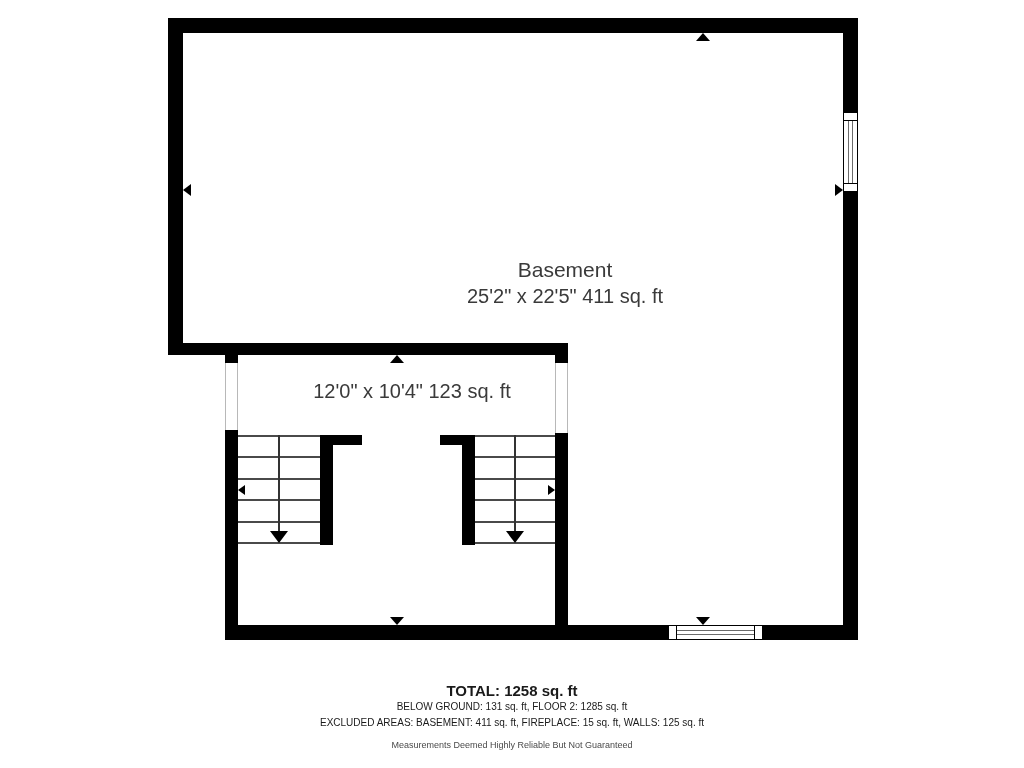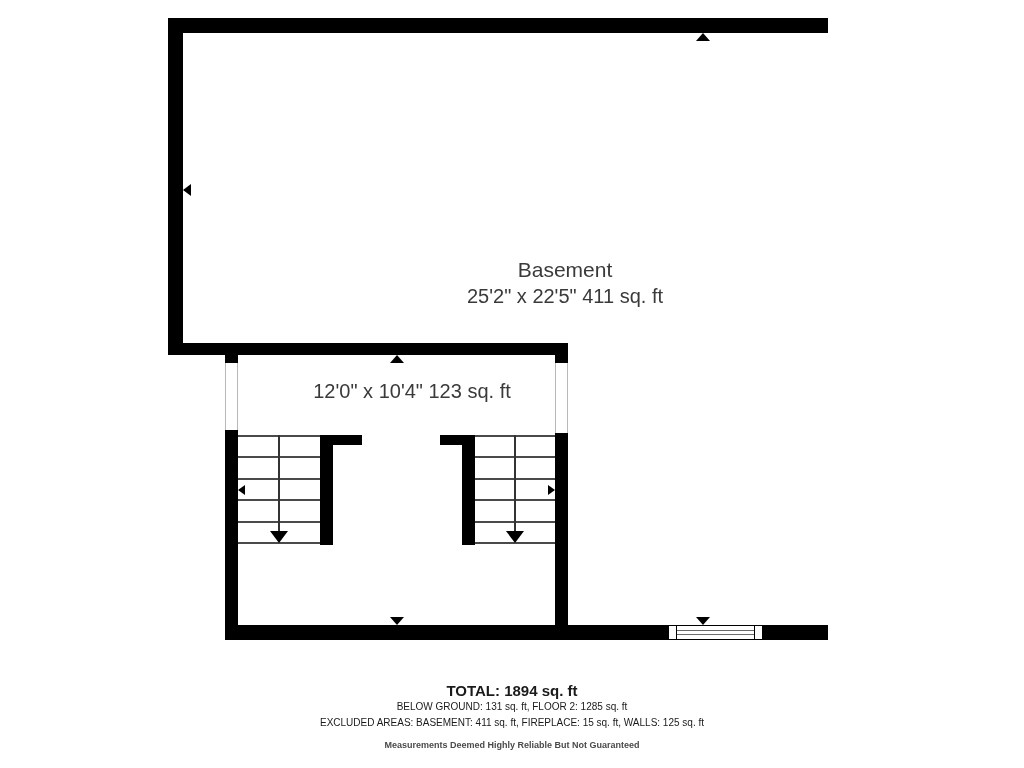--- a/index.html
+++ b/index.html
@@ -1,18 +1,19 @@
 <!DOCTYPE html>
 <html><head>
 <meta charset="utf-8">
 <style>
   html,body{margin:0;padding:0;background:#fff;}
   #canvas{
     position:relative;width:828px;height:768px;background:#fff;overflow:hidden;
     font-family:"Liberation Sans", sans-serif;
+    padding-left:48px;
   }
   .wall{position:absolute;background:#000;}
   
   .window{position:absolute;background:#fff;border:1px solid #000;box-sizing:border-box;}
   .window .cap{position:absolute;background:#000;}
   .window .pane{position:absolute;background:#6b6b6b;}
   
   .opening{position:absolute;background:#fff;border-left:1px solid #b8b8b8;border-right:1px solid #b8b8b8;box-sizing:border-box;}
   
   .stairs{position:absolute;}
@@ -28,21 +29,21 @@
   .arr-left-sm{border-top:5px solid transparent;border-bottom:5px solid transparent;border-right:7px solid #000;}
   .arr-right-sm{border-top:5px solid transparent;border-bottom:5px solid transparent;border-left:7px solid #000;}
   
   .room-label{position:absolute;transform:translateX(-50%);text-align:center;color:#3a3a3a;white-space:nowrap;}
   .room-label .rname{font-size:21px;line-height:27px;}
   .room-label .rdims{font-size:20px;line-height:27px;}
   
   #footer{position:absolute;left:0;top:683px;width:1024px;text-align:center;color:#1a1a1a;}
   #footer .f-total{font-size:15px;font-weight:bold;line-height:16px;}
   #footer .f-line{font-size:10px;line-height:16px;}
-  #footer .f-disclaimer{font-size:9px;line-height:11px;margin-top:9px;color:#4a4a4a;font-weight:bold;}
+  #footer .f-disclaimer{font-size:9px;line-height:11px;margin-top:9px;color:#4a4a4a;}
 </style>
 </head>
 <body>
 
 <div id="canvas">
 
   <div class="wall" style="left:168px;top:18px;width:690px;height:15px;"></div>
   <div class="wall" style="left:168px;top:18px;width:15px;height:337px;"></div>
   <div class="wall" style="left:843px;top:18px;width:15px;height:622px;"></div>
   <div class="wall" style="left:225px;top:625px;width:633px;height:15px;"></div>
@@ -108,19 +109,19 @@
 
   <div class="room-label" style="left:565px;top:256px;">
     <div class="rname">Basement</div>
     <div class="rdims">25'2" x 22'5" 411 sq. ft</div>
   </div>
   <div class="room-label" style="left:412px;top:378px;">
     <div class="rdims">12'0" x 10'4" 123 sq. ft</div>
   </div>
 
   <div id="footer">
-    <div class="f-total">TOTAL: 1894 sq. ft</div>
+    <div class="f-total">TOTAL: 1258 sq. ft</div>
     <div class="f-line">BELOW GROUND: 131 sq. ft, FLOOR 2: 1285 sq. ft</div>
     <div class="f-line">EXCLUDED AREAS: BASEMENT: 411 sq. ft, FIREPLACE: 15 sq. ft, WALLS: 125 sq. ft</div>
     <div class="f-disclaimer">Measurements Deemed Highly Reliable But Not Guaranteed</div>
   </div>
 
 </div>
 
 </body></html>

